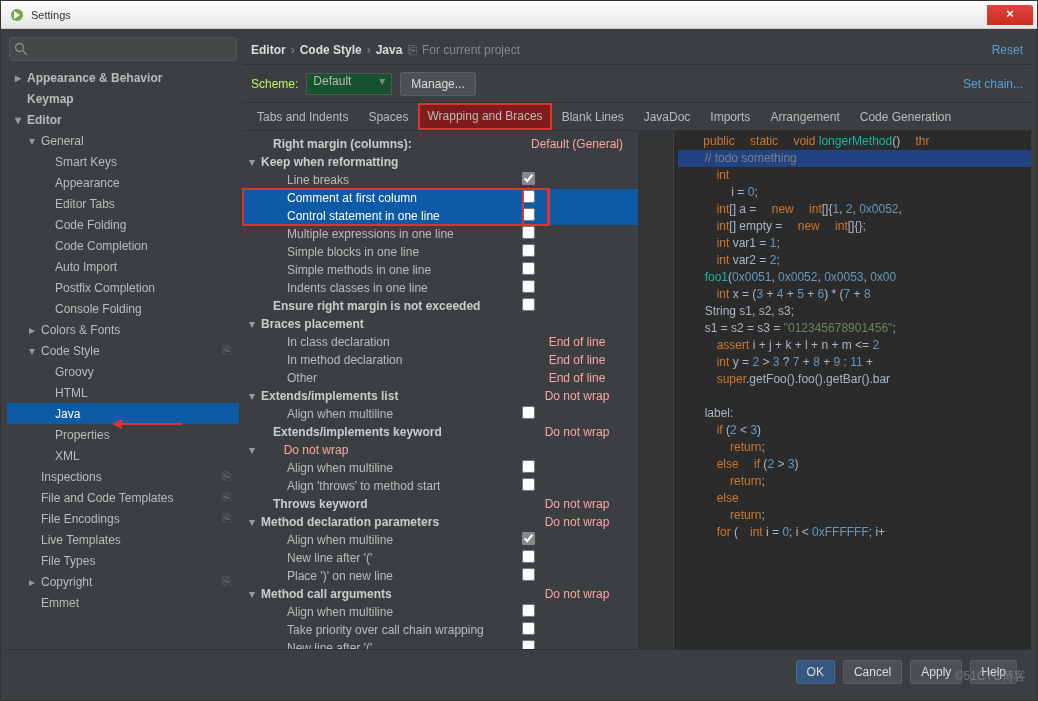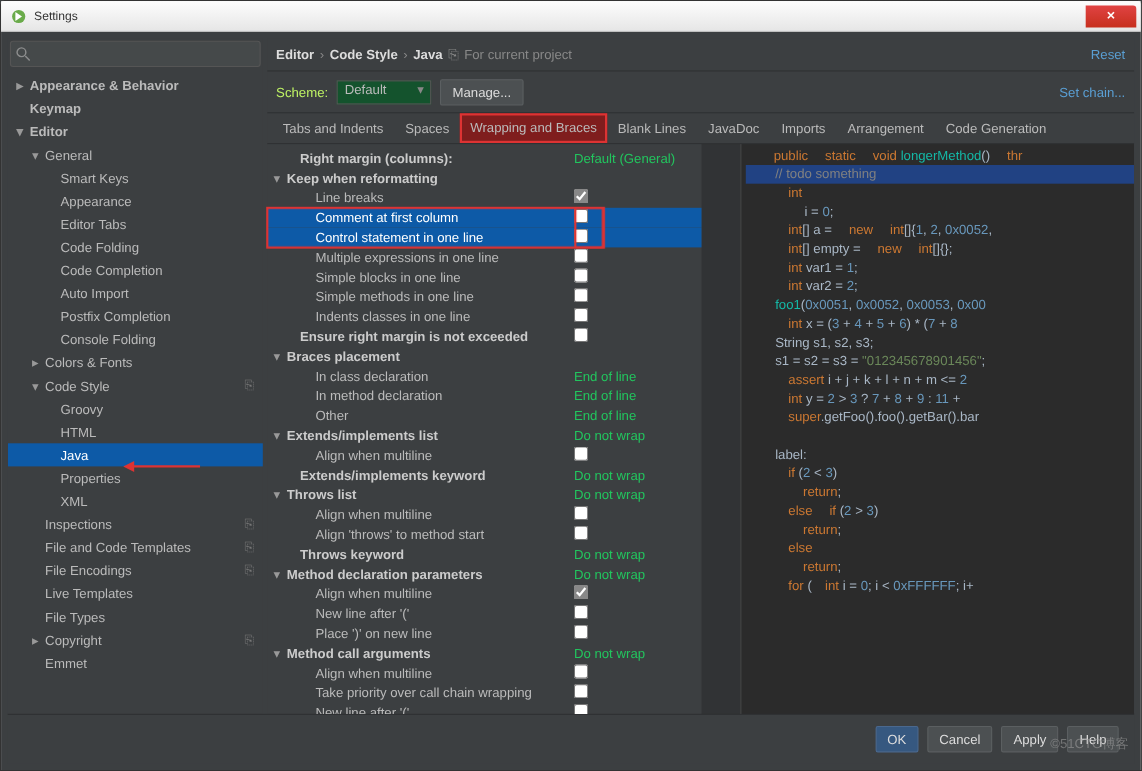--- a/index.html
+++ b/index.html
@@ -36,21 +36,21 @@
 .setfrom { margin-left: auto; color: #5a9fd4; }
 .tabs { display: flex; border-bottom: 1px solid #2f3133; padding-left: 4px; }
 .tab { padding: 6px 9px; color: #bbb; border: 1px solid transparent; border-bottom: none; }
 .tab.active { background: #7f1d1d; border-color: #646464; }
 .tab.highlighted { border: 2px solid #d33; padding: 4px 7px; }
 .panes { flex: 1; display: flex; overflow: hidden; }
 .options { width: 395px; overflow-y: auto; padding: 4px 0; font-size: 12px; }
 .opt-row { display: flex; align-items: center; height: 18px; padding: 0 6px; }
 .opt-label { flex: 1; white-space: nowrap; overflow: hidden; }
 .opt-label.bold { font-weight: bold; color: #ccc; }
-.opt-val { width: 110px; text-align: left; color: #22c55e; }
+.opt-val { width: 110px; text-align: center; color: #fca5a5; }
 .opt-check { width: 110px; }
 .opt-check input { accent-color: #888; }
 .opt-row.hl { background: #0d5aa7; color: #fff; }
 .hl-box { position: absolute; border: 2px solid #d33; pointer-events: none; }
 .caret2 { width: 12px; color: #999; }
 .ind-1 { padding-left: 24px; } .ind-2 { padding-left: 38px; }
 .preview { flex: 1; background: #2b2b2b; overflow: auto; font-family: Consolas, monospace; font-size: 12.5px; line-height: 17px; padding: 2px 0; position: relative; }
 .gutter { position: absolute; left:0; top:0; bottom:0; width:36px; background:#313335; border-right:1px solid #444; }
 .code { margin-left: 40px; white-space: pre; color: #a9b7c6; }
 .k { color: #cc7832; margin-left: 12px; } .s { color: #6a8759; } .n { color: #6897bb; } .c { color: #808080; } .f { color: #14b8a6; }
@@ -294,21 +294,20 @@
               <div class="opt-row">
                 <span class="opt-label ind-2">Align when multiline</span>
                 <span class="opt-check"><input type="checkbox" style=""></span>
               </div>
               <div class="opt-row">
                 <span class="opt-label bold ind-1">Extends/implements keyword</span>
                 <span class="opt-val">Do not wrap</span>
               </div>
               <div class="opt-row">
                 <span class="caret2">▾</span>
-                <span class="opt-label bold">Throws list</span>
                 <span class="opt-val">Do not wrap</span>
               </div>
               <div class="opt-row">
                 <span class="opt-label ind-2">Align when multiline</span>
                 <span class="opt-check"><input type="checkbox" style=""></span>
               </div>
               <div class="opt-row">
                 <span class="opt-label ind-2">Align 'throws' to method start</span>
                 <span class="opt-check"><input type="checkbox" style=""></span>
               </div>

